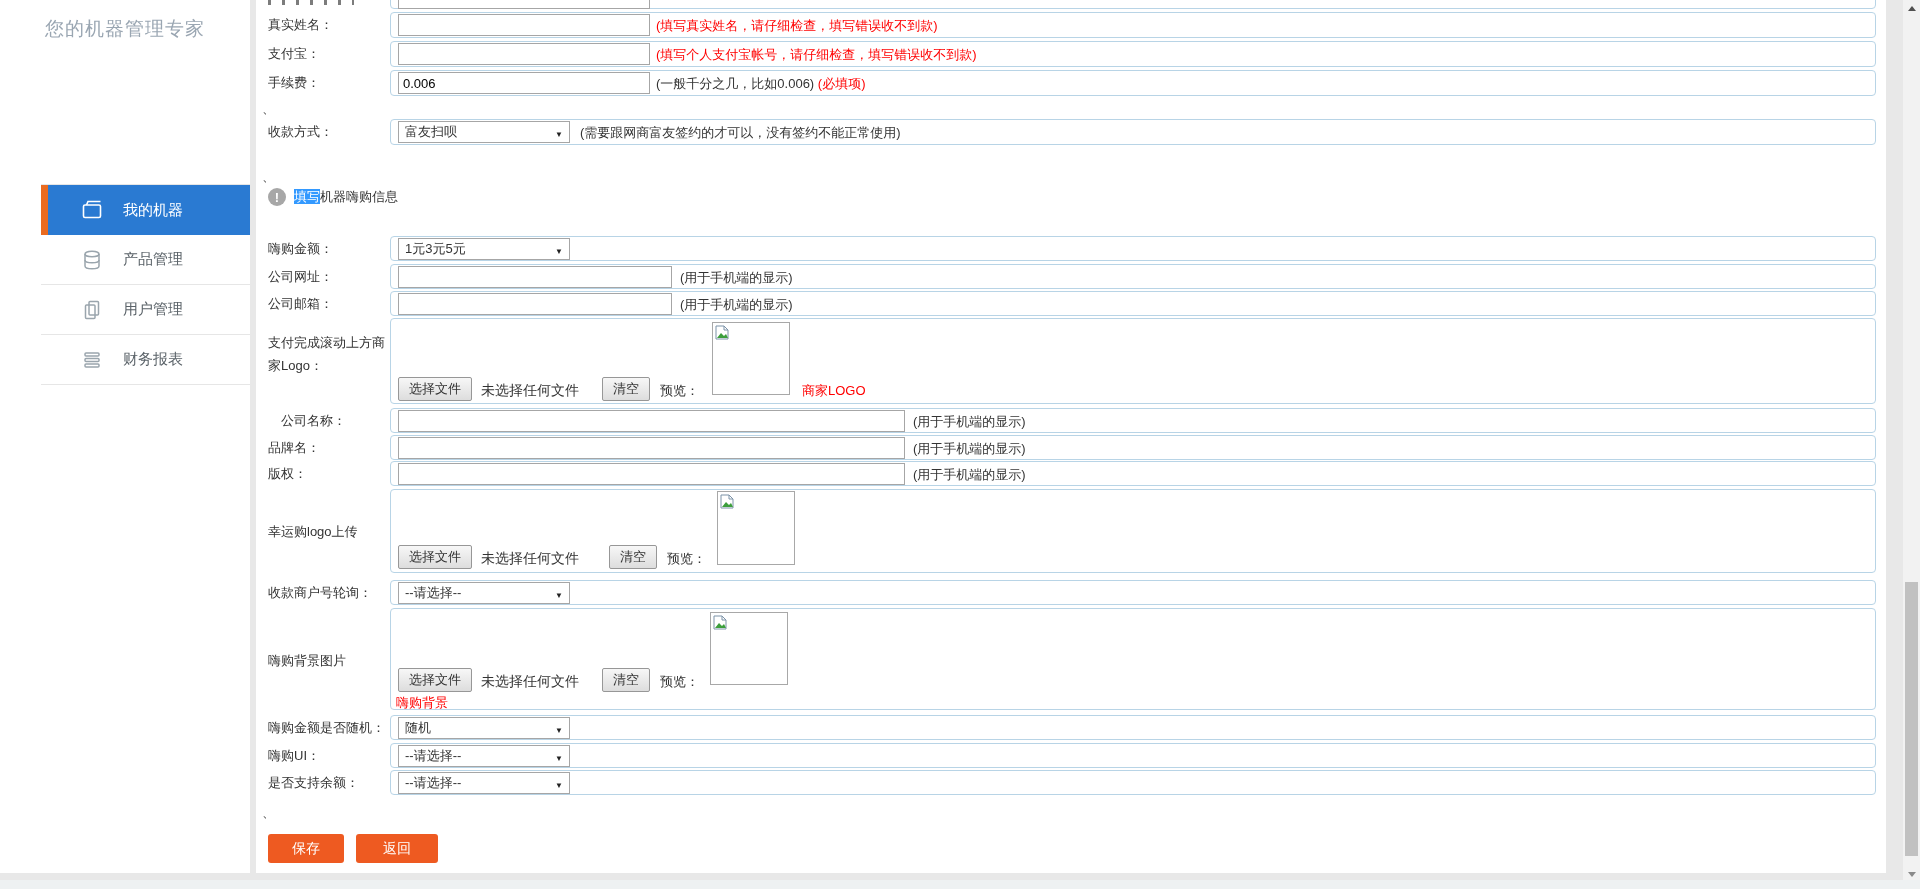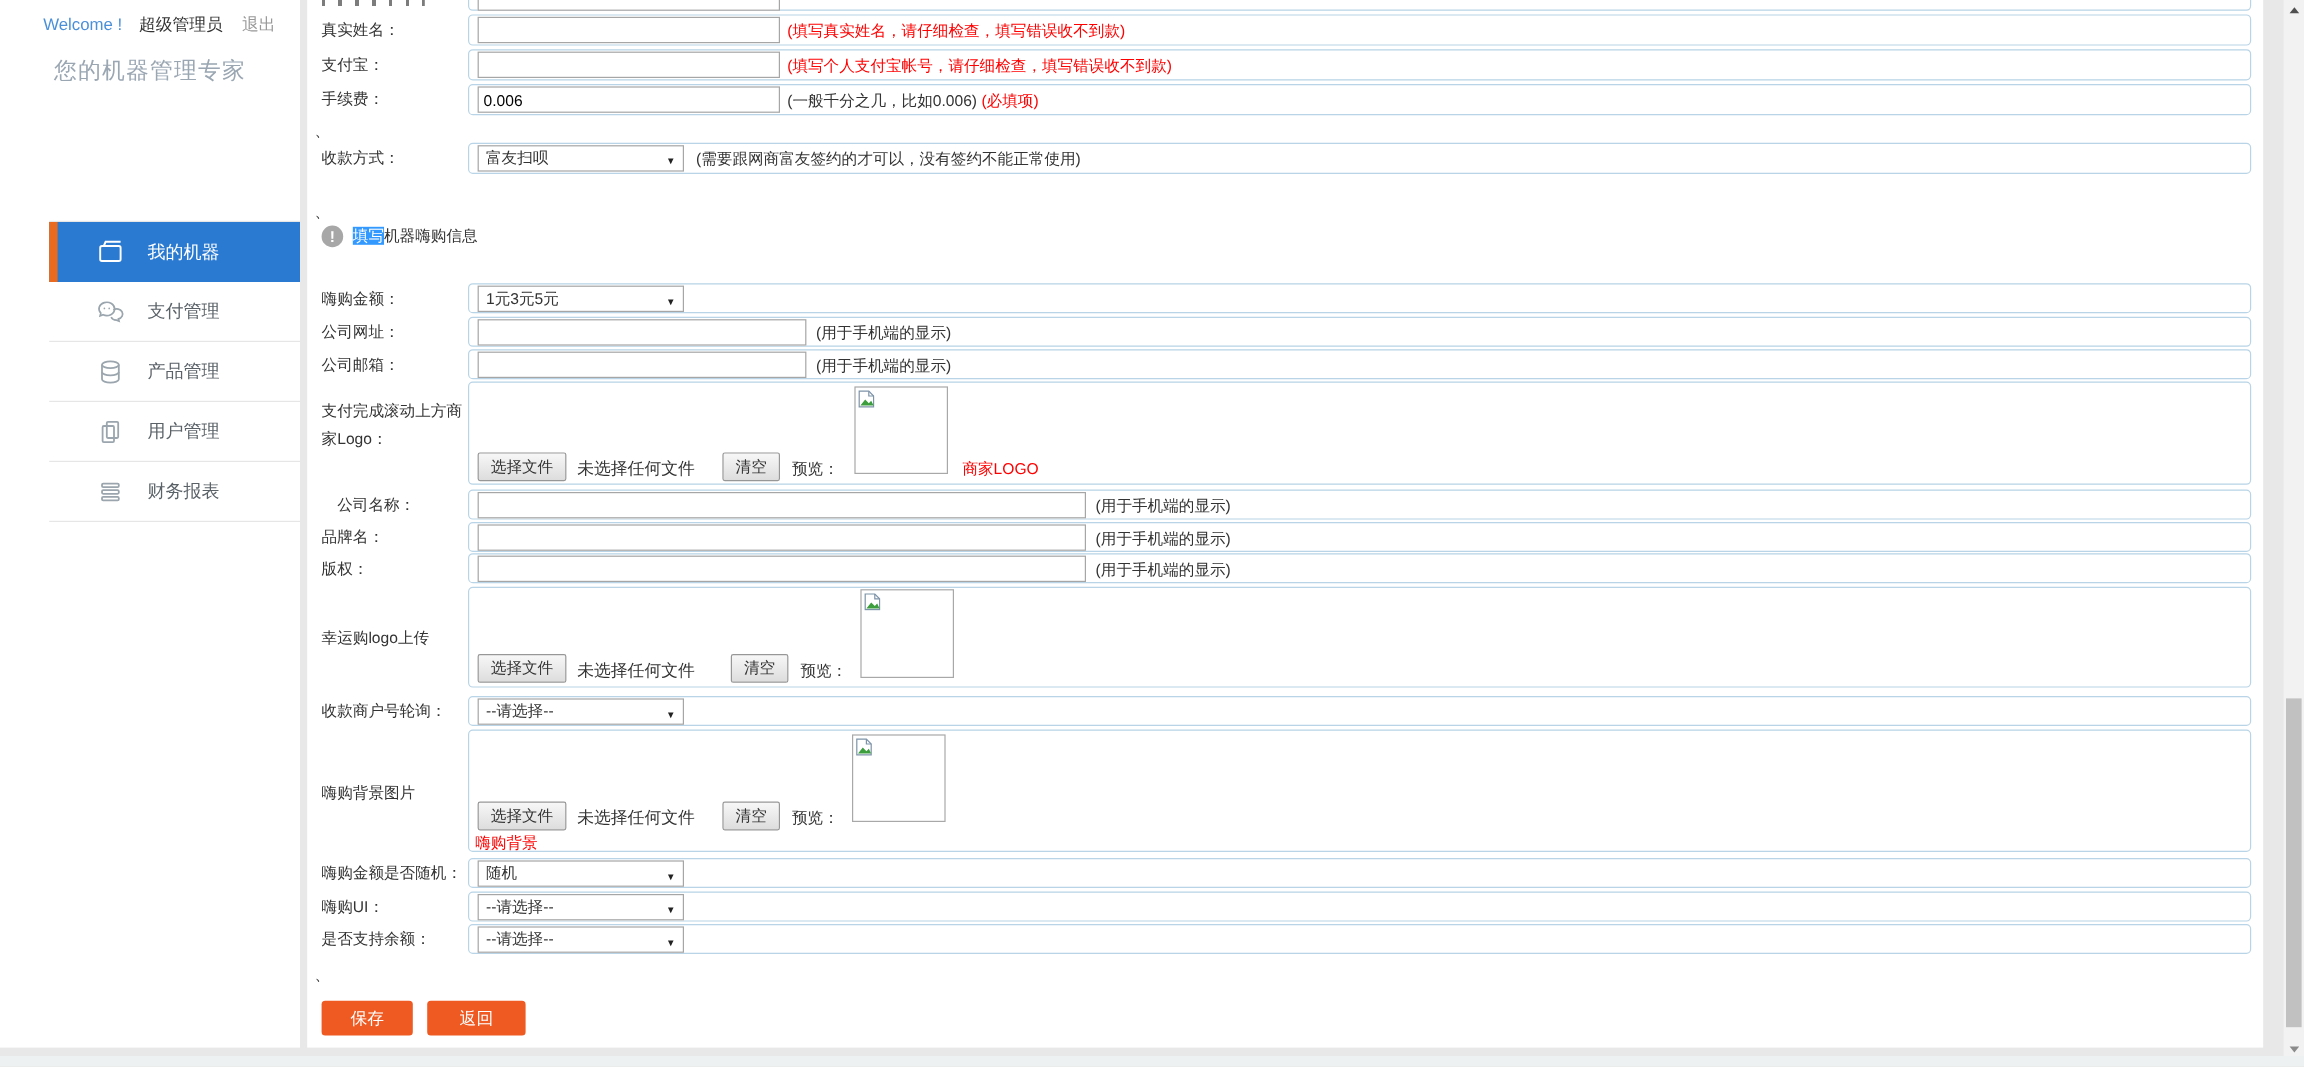--- a/index.html
+++ b/index.html
@@ -65,48 +65,32 @@
   .sb-thumb { position:absolute; left:2px; width:13px; top:582px; height:274px; background:#c1c1c1; }
 
   .bottom-strip { position:absolute; left:0; bottom:0; width:100%; height:9px; background:#eef1f2; }
 </style>
 </head>
 <body>
 
 <div class="page">
 
   <div class="sidebar">
-    <div class="topbar">
-      <span class="welcome">Welcome !</span>
-      <span class="user">超级管理员</span>
-      <span class="logout">退出</span>
-    </div>
     <div class="brand">
       <div class="tagline">您的机器管理专家</div>
     </div>
     <div class="menu">
       <div class="menu-item active">
         <span class="mi-icon">
           <svg width="24" height="24" viewBox="0 0 24 24" fill="none" stroke="currentColor" stroke-width="1.6">
             <rect x="3.5" y="7" width="17" height="12.5" rx="1.5"></rect>
               <path d="M6.5 7 L8 3.5 H20.5"></path>
           </svg>
           </span>
         <span>我的机器</span>
-      </div>
-      <div class="menu-item">
-        <span class="mi-icon">
-          <svg width="24" height="24" viewBox="0 0 24 24" fill="none" stroke="currentColor" stroke-width="1.4">
-            <path d="M15.5 9.5a6.5 5.5 0 1 0-11.5 3.4 l-0.6 2.4 2.5-1 a6.5 5.5 0 0 0 9.6-4.8z"></path>
-            <path d="M14.5 10.3 a4.8 4.2 0 1 1 4.2 7.4 l0.5 1.9 -2-0.8 a4.8 4.2 0 0 1-4.6-2.5"></path>
-            <circle cx="7" cy="9" r="0.7" fill="currentColor" stroke="none"></circle>
-            <circle cx="11" cy="9" r="0.7" fill="currentColor" stroke="none"></circle>
-          </svg>
-          </span>
-        <span>支付管理</span>
       </div>
       <div class="menu-item">
         <span class="mi-icon">
           <svg width="24" height="24" viewBox="0 0 24 24" fill="none" stroke="currentColor" stroke-width="1.5">
             <ellipse cx="12" cy="6" rx="7" ry="2.8"></ellipse>
             <path d="M5 6 v6 c0 1.6 3.1 2.8 7 2.8 s7-1.2 7-2.8 V6"></path>
             <path d="M5 12 v6 c0 1.6 3.1 2.8 7 2.8 s7-1.2 7-2.8 V12"></path>
           </svg>
           </span>
         <span>产品管理</span>

